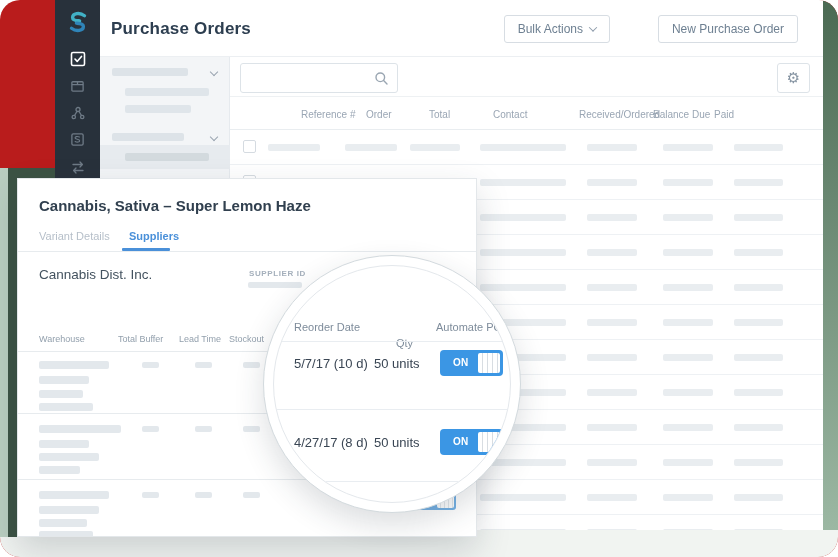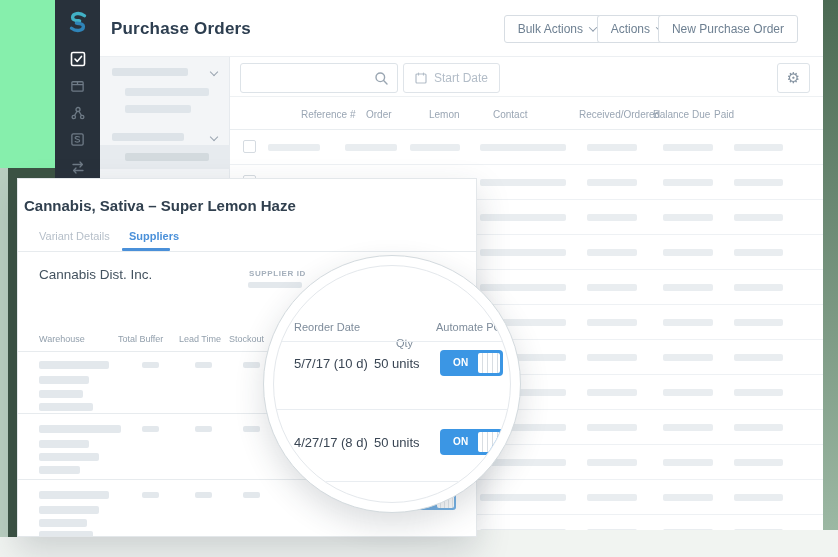--- a/index.html
+++ b/index.html
@@ -1,18 +1,18 @@
 <!DOCTYPE html>
 <html><head>
 <meta charset="utf-8">
 <style>
   * { margin:0; padding:0; box-sizing:border-box; }
   html,body { background:#ffffff; }
   body { font-family:"Liberation Sans","DejaVu Sans",sans-serif; }
-  .canvas { position:relative; width:838px; height:557px; overflow:hidden; background:#86efac; }
+  .canvas { position:relative; width:838px; height:557px; overflow:hidden; background:#b91c1c;border-radius:20px; }
 
   
   .bottom-band { position:absolute; left:0; top:530px; width:838px; height:27px; background:#f1f4f1; }
   .sage-sliver { position:absolute; left:0; top:168px; width:8px; height:369px; background:#b9cec0; }
   .green-block { position:absolute; left:8px; top:168px; width:469px; height:369px; background:#3c5344; }
   .right-strip { position:absolute; left:823px; top:0; width:15px; height:530px;
                  background:linear-gradient(#4b6a53,#9cb8a3); }
 
   
   .app { position:absolute; left:55px; top:0; width:768px; height:530px; background:#fff; overflow:hidden; z-index:2; }
@@ -55,21 +55,21 @@
   .th { position:absolute; top:12px; font-size:10px; color:#9aa6b4; white-space:nowrap;padding-left:36px; }
 
   .po-rows { position:absolute; left:0; top:73px; width:100%; }
   .po-row { position:relative; width:100%; height:35px; border-bottom:1px solid #eef1f4; }
   .po-row .bar { position:absolute; top:14px; height:7px; background:#e9edf0; border-radius:2px; }
   .cb { position:absolute; left:13px; top:10px; width:13px; height:13px; border:1px solid #d5dbe1; border-radius:2px; background:#fff; }
 
   
   .card { position:absolute; left:17px; top:178px; width:460px; height:359px; background:#fff;
           border:1px solid #e3e7ea; box-shadow:0 14px 32px rgba(40,52,64,.18); z-index:20; overflow:hidden; }
-  .card-title { position:absolute; left:6px; top:18px; font-size:15px; font-weight:700; color:#31404f; }
+  .card-title { position:absolute; left:21px; top:18px; font-size:15px; font-weight:700; color:#31404f; }
   .tab { position:absolute; top:51px; font-size:11px; cursor:pointer; }
   .tab.inactive { color:#b6bfc9; }
   .tab.active { color:#4a90d9; font-weight:700; }
   .tab-underline { position:absolute; left:104px; top:69px; width:48px; height:3px; background:#4a90d9; border-radius:1px; }
   .card-div { position:absolute; left:0; width:460px; height:1px; background:#e7ebee; }
   .supplier-name { position:absolute; left:21px; top:88px; font-size:13.5px; color:#43525f; }
   .supplier-id-lbl { position:absolute; left:231px; top:90px; font-size:8px; font-weight:700; letter-spacing:.6px; color:#a5b0bc; }
   .sup-th { position:absolute; top:155px; font-size:9px; color:#93a0ad; white-space:nowrap; }
   .cbar { position:absolute; background:#e3e8ec; border-radius:2px; }
 
@@ -144,24 +144,20 @@
         </svg>
       </span>
     </aside>
 
     <header class="hdr">
       <h1 class="page-title">Purchase Orders</h1>
       <button class="btn" style="right:213px;">
         <span>Bulk Actions</span>
         <span class="chev"></span>
       </button>
-      <button class="btn" style="right:146px;">
-        <span>Actions</span>
-        <span class="chev"></span>
-      </button>
       <button class="btn" style="right:25px;">
         <span>New Purchase Order</span>
       </button>
     </header>
 
     <div class="lpanel">
       <span class="ph" style="left:12px; top:11px; width:76px; height:8px;"></span>
       <span class="lp-chev" style="left:111px; top:12px;"></span>
       <span class="ph" style="left:25px; top:31px; width:84px; height:8px; background:#dfe5ea;"></span>
       <span class="ph" style="left:25px; top:48px; width:66px; height:8px; background:#dfe5ea;"></span>
@@ -173,34 +169,27 @@
     </div>
 
     <div class="main">
       <div class="filterbar">
         <div class="search">
           <svg width="15" height="15" viewBox="0 0 15 15" fill="none">
             <circle cx="6.3" cy="6.3" r="4.3" stroke="#9aa6b2" stroke-width="1.4"></circle>
             <path d="m9.6 9.6 3.4 3.4" stroke="#9aa6b2" stroke-width="1.4" stroke-linecap="round"></path>
           </svg>
         </div>
-        <button class="datebtn" style="left:173px;">
-          <svg width="12" height="12" viewBox="0 0 12 12" fill="none">
-            <rect x="1" y="2" width="10" height="9" rx="1" stroke="#b3bdc8" stroke-width="1.2"></rect>
-            <path d="M3.5 1v2M8.5 1v2" stroke="#b3bdc8" stroke-width="1.2" stroke-linecap="round"></path>
-          </svg>
-          <span>Start Date</span>
-        </button>
         <button class="gearbtn"><span>⚙</span></button>
       </div>
 
       <div class="thead">
         <span class="th" style="left:35px;">Reference #</span>
         <span class="th" style="left:100px;">Order</span>
-        <span class="th" style="left:163px;">Lemon</span>
+        <span class="th" style="left:163px;">Total</span>
         <span class="th" style="left:227px;">Contact</span>
         <span class="th" style="left:313px;">Received/Ordered</span>
         <span class="th" style="left:387px;">Balance Due</span>
         <span class="th" style="left:448px;">Paid</span>
       </div>
 
       <div class="po-rows" id="po-rows">
           <div class="po-row">
             <span class="cb"></span>
             <span class="bar" style="left: 38px; width: 52px;"></span>

